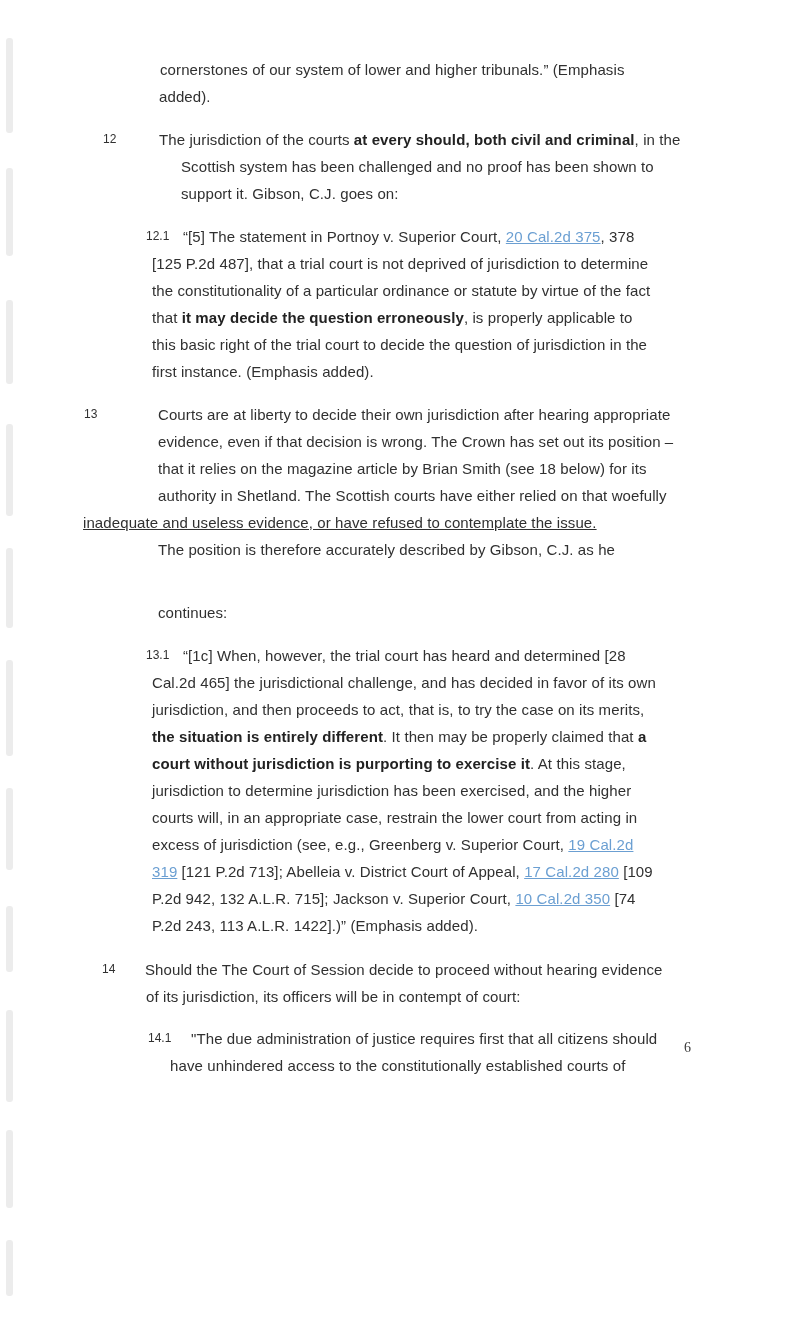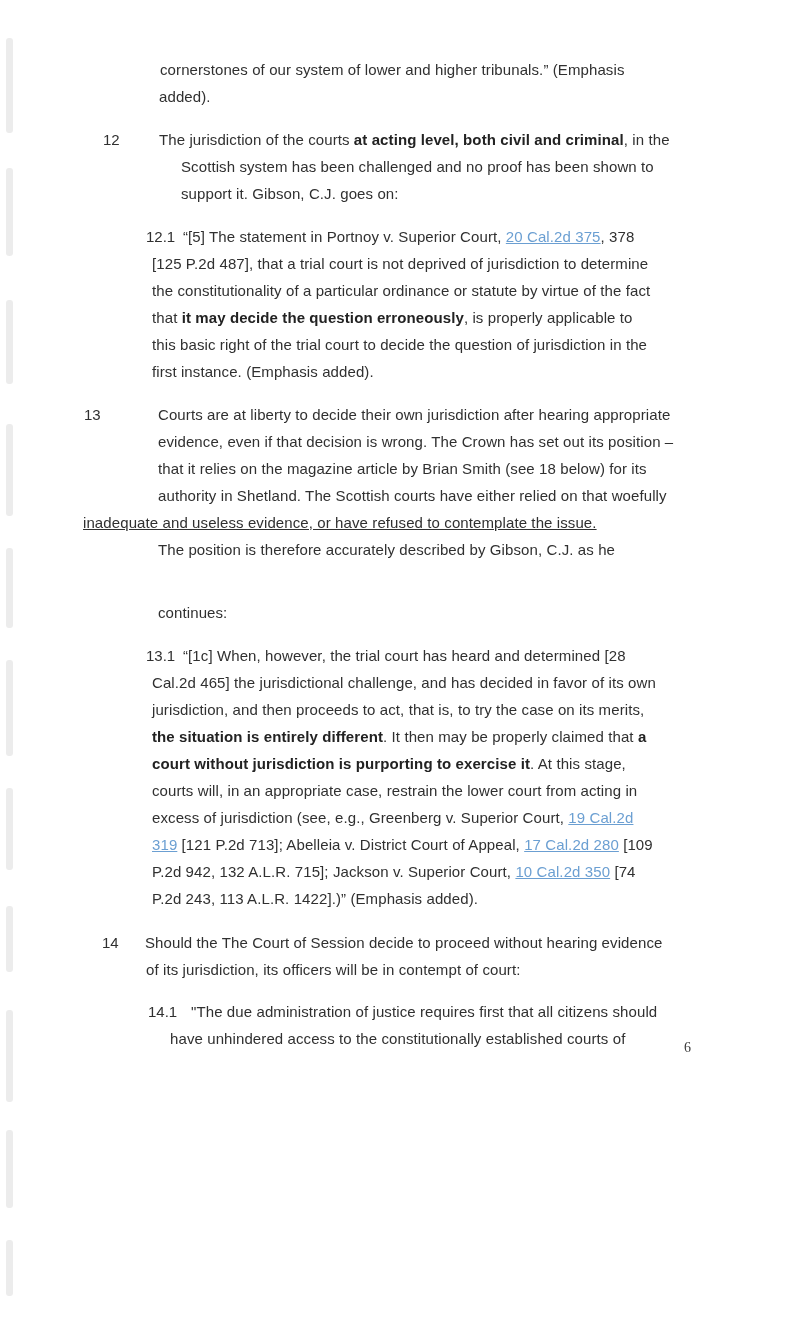--- a/index.html
+++ b/index.html
@@ -19,21 +19,21 @@
   .block{position:relative;}
   .line{
     font-size:15px;
     line-height:27px;
     letter-spacing:0.1px;
     white-space:nowrap;
   }
   .pnum{
     position:absolute;
     top:0;
-    font-size:15px;
+    font-size:12px;
     line-height:27px;
     color:#303030;
   }
   .b{font-weight:700;color:#222222;}
   a.cite{
     color:#6b9fd2;
     text-decoration:underline;
     text-decoration-color:#6b9fd2;
     cursor:pointer;
   }
@@ -58,21 +58,21 @@
 <body>
 
 <div id="doc">
   <div>
       <div class="block" style="margin-top: 0px;">
         <div class="line" style="padding-left: 160px;"><span>cornerstones of our system of lower and higher tribunals.” (Emphasis</span></div>
         <div class="line" style="padding-left: 159px;"><span>added).</span></div>
       </div>
       <div class="block" style="margin-top: 16px;">
         <span class="pnum" style="left: 103px;">12</span>
-        <div class="line" style="padding-left: 159px;"><span>The jurisdiction of the courts </span><span class="b">at acting level, both civil and criminal</span><span>, in the</span></div>
+        <div class="line" style="padding-left: 159px;"><span>The jurisdiction of the courts </span><span class="b">at every should, both civil and criminal</span><span>, in the</span></div>
         <div class="line" style="padding-left: 181px;"><span>Scottish system has been challenged and no proof has been shown to</span></div>
         <div class="line" style="padding-left: 181px;"><span>support it. Gibson, C.J. goes on:</span></div>
       </div>
       <div class="block" style="margin-top: 16px;">
         <span class="pnum" style="left: 146px;">12.1</span>
         <div class="line" style="padding-left: 183px;"><span>“[5] The statement in Portnoy v. Superior Court, </span><a class="cite">20 Cal.2d 375</a><span>, 378</span></div>
         <div class="line" style="padding-left: 152px;"><span>[125 P.2d 487], that a trial court is not deprived of jurisdiction to determine</span></div>
         <div class="line" style="padding-left: 152px;"><span>the constitutionality of a particular ordinance or statute by virtue of the fact</span></div>
         <div class="line" style="padding-left: 152px;"><span>that </span><span class="b">it may decide the question erroneously</span><span>, is properly applicable to</span></div>
         <div class="line" style="padding-left: 152px;"><span>this basic right of the trial court to decide the question of jurisdiction in the</span></div>
@@ -88,20 +88,21 @@
         <div class="line" style="padding-left: 158px;"><span>The position is therefore accurately described by Gibson, C.J. as he</span></div>
         <div class="line" style="padding-left: 158px; margin-top: 36px;"><span>continues:</span></div>
       </div>
       <div class="block" style="margin-top: 16px;">
         <span class="pnum" style="left: 146px;">13.1</span>
         <div class="line" style="padding-left: 183px;"><span>“[1c] When, however, the trial court has heard and determined [28</span></div>
         <div class="line" style="padding-left: 152px;"><span>Cal.2d 465] the jurisdictional challenge, and has decided in favor of its own</span></div>
         <div class="line" style="padding-left: 152px;"><span>jurisdiction, and then proceeds to act, that is, to try the case on its merits,</span></div>
         <div class="line" style="padding-left: 152px;"><span class="b">the situation is entirely different</span><span>. It then may be properly claimed that </span><span class="b">a</span></div>
         <div class="line" style="padding-left: 152px;"><span class="b">court without jurisdiction is purporting to exercise it</span><span>. At this stage,</span></div>
+        <div class="line" style="padding-left: 152px;"><span>jurisdiction to determine jurisdiction has been exercised, and the higher</span></div>
         <div class="line" style="padding-left: 152px;"><span>courts will, in an appropriate case, restrain the lower court from acting in</span></div>
         <div class="line" style="padding-left: 152px;"><span>excess of jurisdiction (see, e.g., Greenberg v. Superior Court, </span><a class="cite">19 Cal.2d</a></div>
         <div class="line" style="padding-left: 152px;"><a class="cite">319</a><span> [121 P.2d 713]; Abelleia v. District Court of Appeal, </span><a class="cite">17 Cal.2d 280</a><span> [109</span></div>
         <div class="line" style="padding-left: 152px;"><span>P.2d 942, 132 A.L.R. 715]; Jackson v. Superior Court, </span><a class="cite">10 Cal.2d 350</a><span> [74</span></div>
         <div class="line" style="padding-left: 152px;"><span>P.2d 243, 113 A.L.R. 1422].)” (Emphasis added).</span></div>
       </div>
       <div class="block" style="margin-top: 17px;">
         <span class="pnum" style="left: 102px;">14</span>
         <div class="line" style="padding-left: 145px;"><span>Should the The Court of Session decide to proceed without hearing evidence</span></div>
         <div class="line" style="padding-left: 146px;"><span>of its jurisdiction, its officers will be in contempt of court:</span></div>

